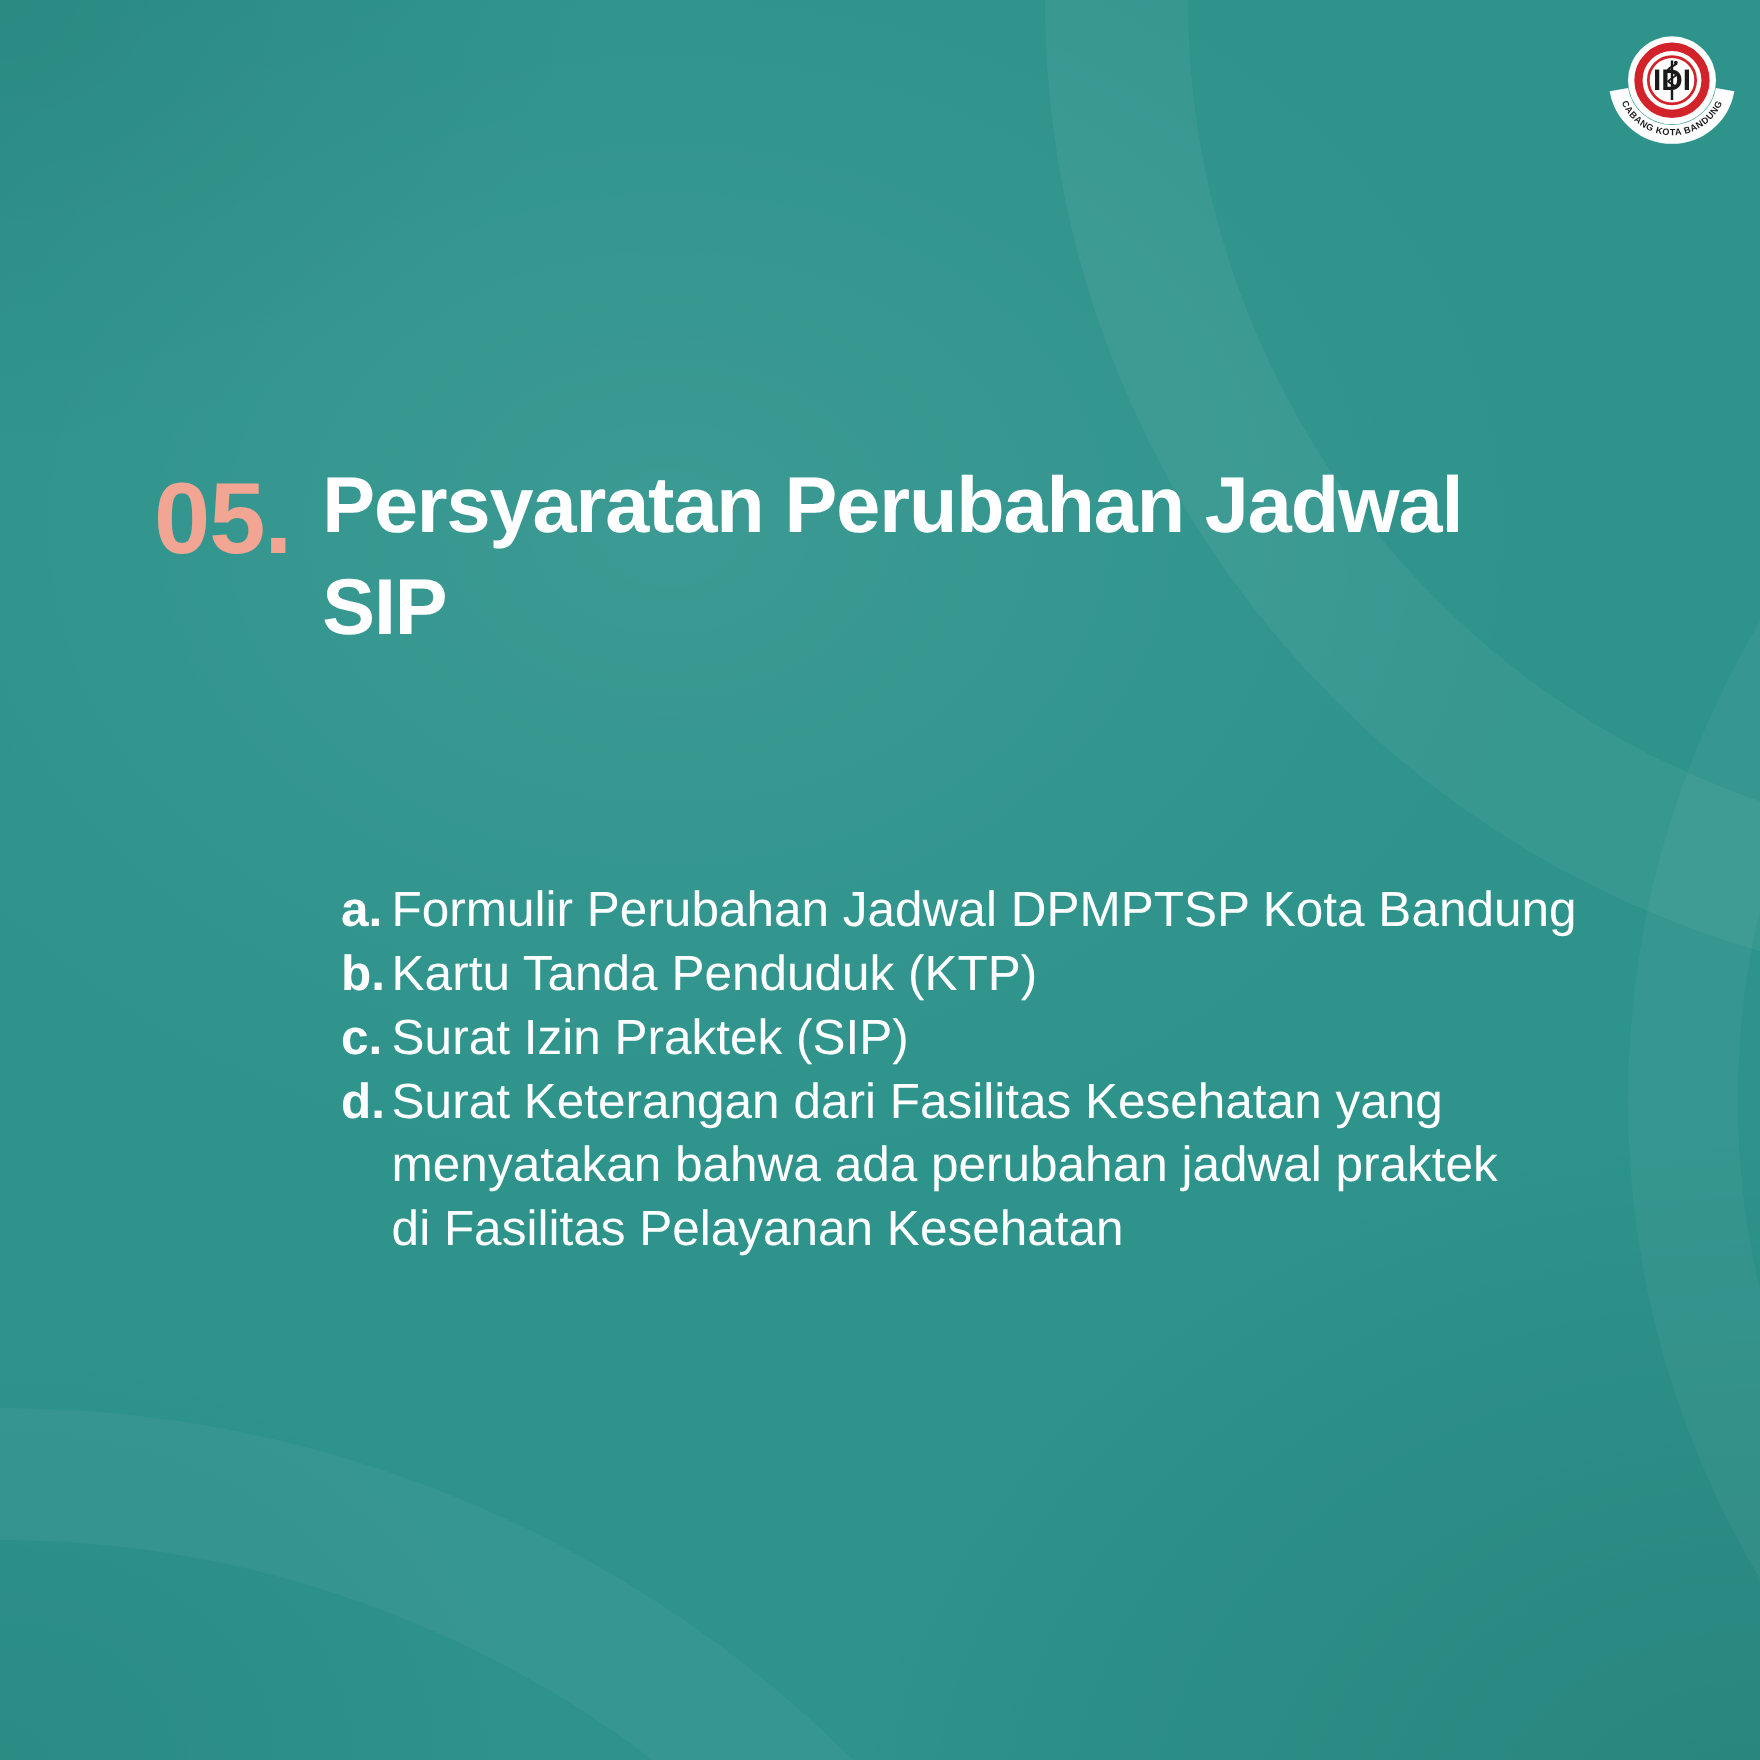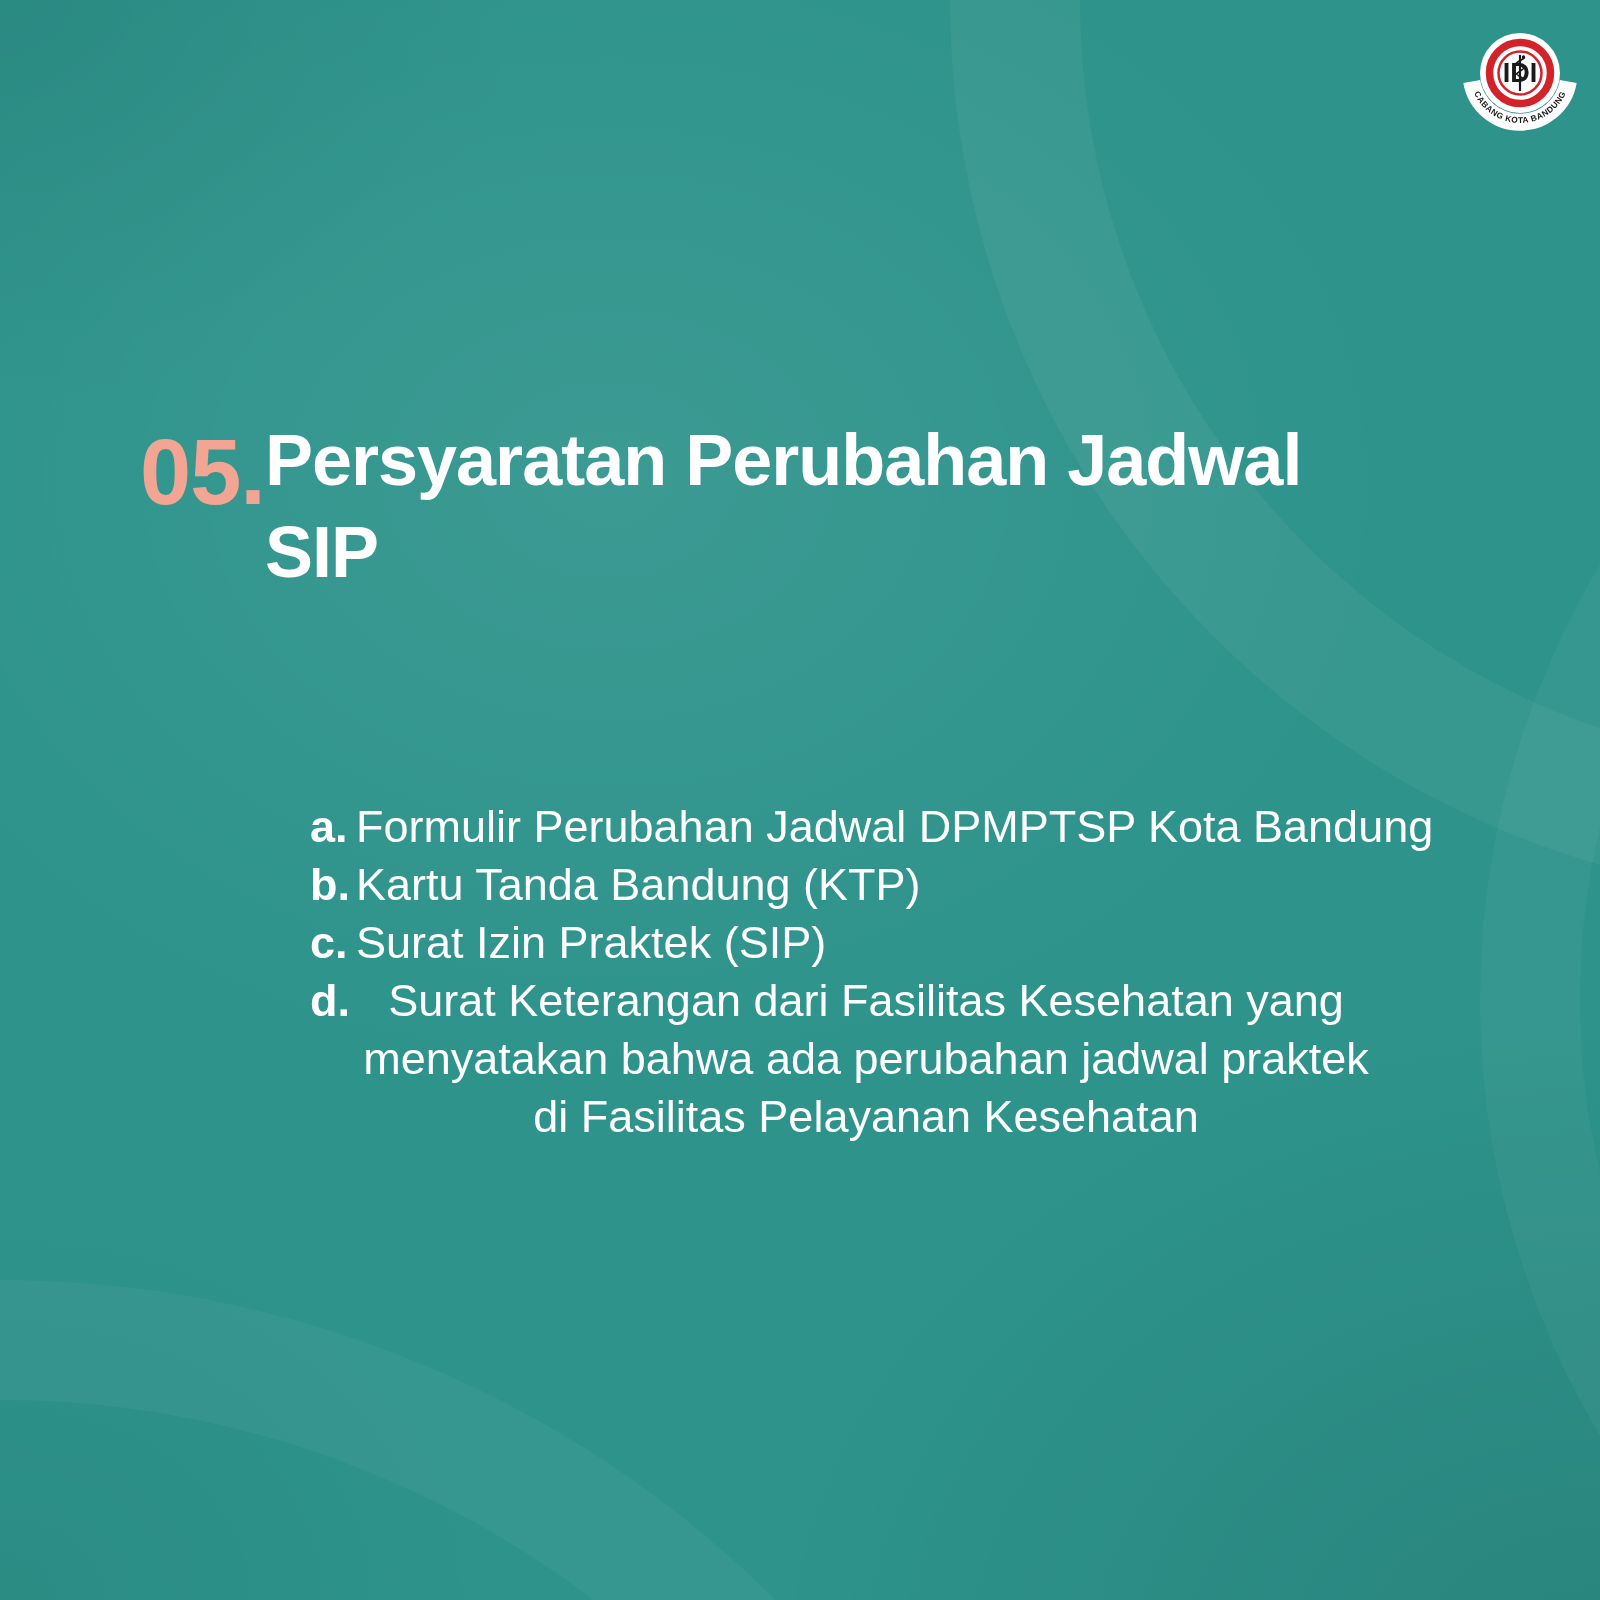--- a/index.html
+++ b/index.html
@@ -50,20 +50,21 @@
   .logo {
     position: absolute;
     left: 1455px; top: 16px;
     width: 130px; height: 130px;
   }
 
   .title-row {
     position: absolute;
     left: 140px; top: 414px;
     display: flex;
+    gap: 28px;
     align-items: flex-start;
   }
   .num {
     font-size: 92px;
     line-height: 1.28;
     font-weight: bold;
     letter-spacing: -1px;
     color: var(--accent);
     white-space: nowrap;
   }
@@ -88,21 +89,20 @@
   .reqs li {
     display: flex;
     align-items: flex-start;
   }
   .reqs .letter {
     flex: 0 0 46px;
     font-weight: bold;
   }
   .reqs .txt {
     max-width: 1020px;
-    text-align: center;
   }
   .reqs li.nowrap .txt {
     white-space: nowrap;
   }
 </style>
 </head>
 <body>
 
 <div class="slide">
 
@@ -137,21 +137,21 @@
     <h1 class="title">Persyaratan Perubahan Jadwal SIP</h1>
   </div>
 
   <ul class="reqs">
     <li class="nowrap">
       <span class="letter">a.</span>
       <span class="txt">Formulir Perubahan Jadwal DPMPTSP Kota Bandung</span>
     </li>
     <li>
       <span class="letter">b.</span>
-      <span class="txt">Kartu Tanda Bandung (KTP)</span>
+      <span class="txt">Kartu Tanda Penduduk (KTP)</span>
     </li>
     <li>
       <span class="letter">c.</span>
       <span class="txt">Surat Izin Praktek (SIP)</span>
     </li>
     <li>
       <span class="letter">d.</span>
       <span class="txt">Surat Keterangan dari Fasilitas Kesehatan yang menyatakan bahwa ada perubahan jadwal praktek di Fasilitas Pelayanan Kesehatan</span>
     </li>
   </ul>

